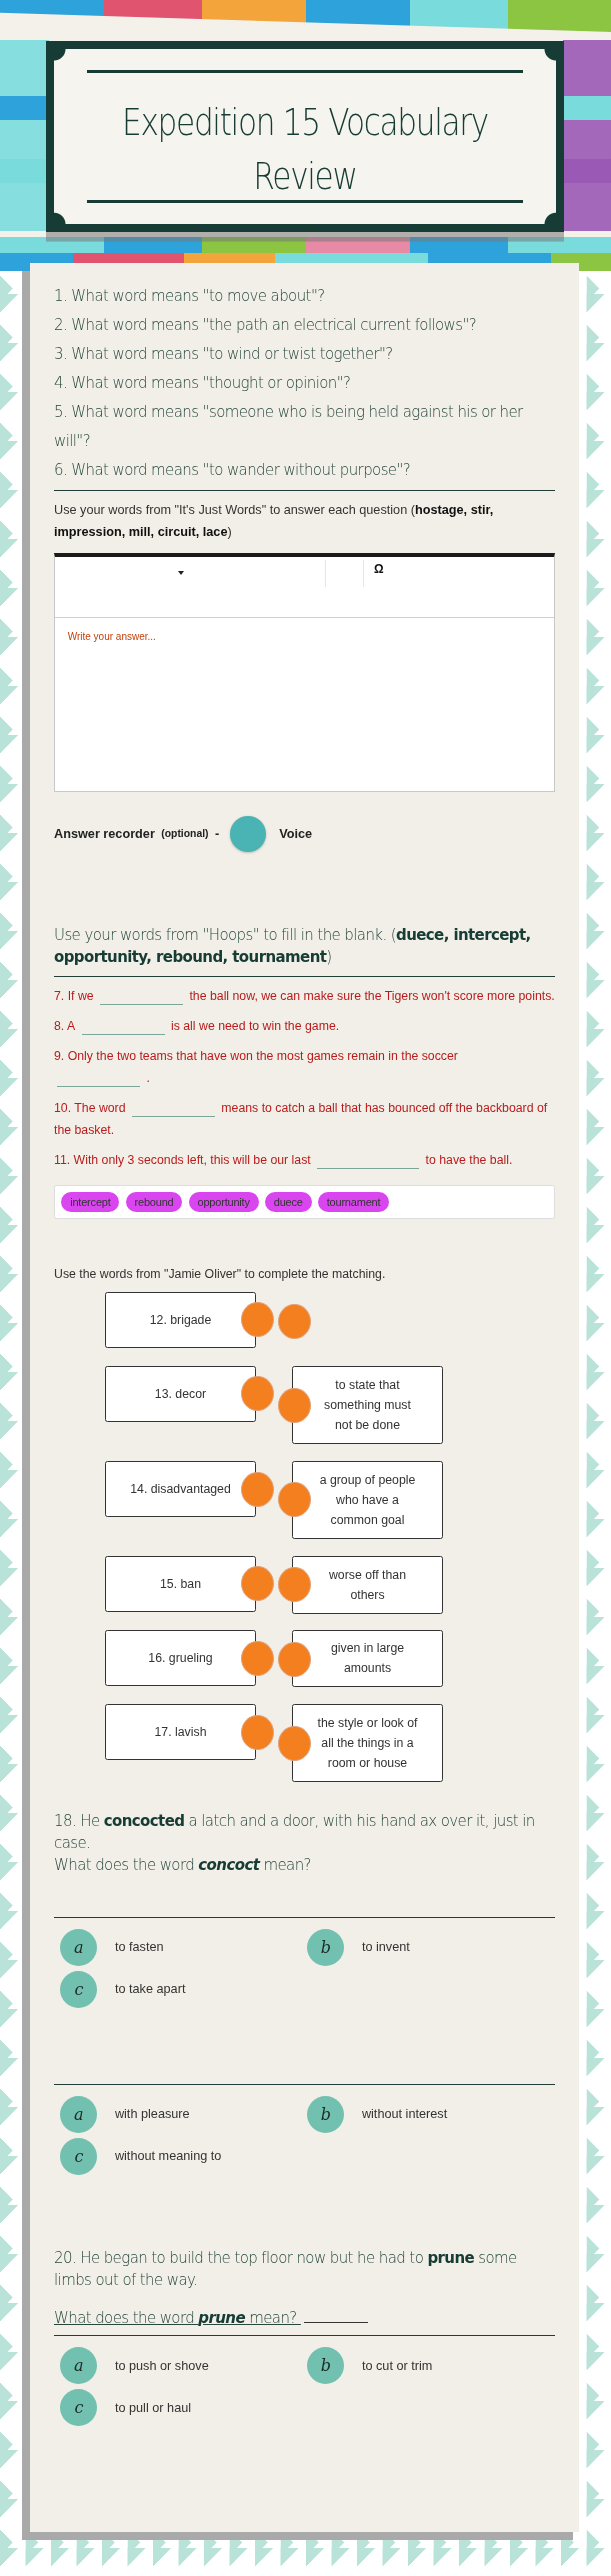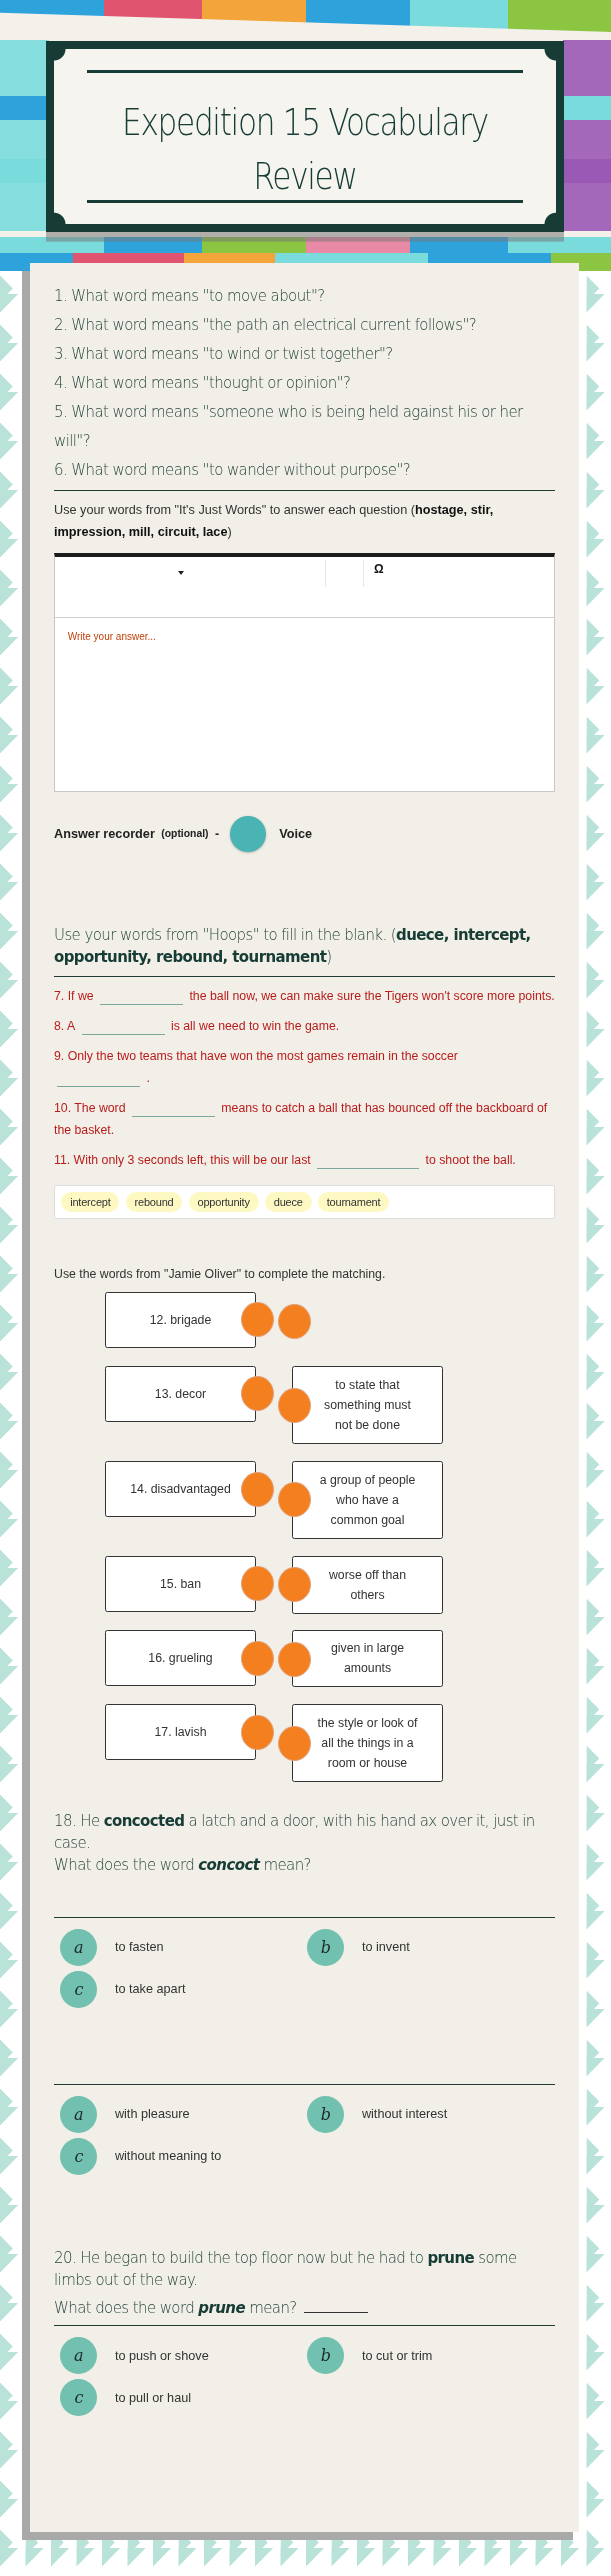--- a/index.html
+++ b/index.html
@@ -100,21 +100,21 @@
     font-family: "DejaVu Sans", sans-serif;
     font-size: 15px; line-height: 22px; color: #26463e; letter-spacing: -0.6px; font-weight: 300;
   }
   .section-head b { color: #163c35; font-weight: bold; }
   .fill p { font-size: 12.3px; line-height: 22px; color: #b91c1c; margin-bottom: 8px; }
   .blank { display: inline-block; width: 83px; border-bottom: 0.8px solid #7aa69b; height: 12.7px; vertical-align: -4.8px; margin: 0 6.4px; }
   .wordbank {
     margin-top: 14.3px; background: #fff; border: 0.8px solid #ddd; border-radius: 2.4px;
     padding: 5.6px 6.4px; display: flex; gap: 6.4px;
   }
-  .chip { background: #fef9c3; border-radius: 12.7px; padding: 4px 8.8px; font-size: 11px; color: #333; letter-spacing: -0.2px; text-align: right; }
+  .chip { background: #d946ef; border-radius: 12.7px; padding: 4px 8.8px; font-size: 11px; color: #333; letter-spacing: -0.2px; text-align: right; }
   .match-instr { margin-top: 48px; font-size: 12.3px; color: #333; }
   .match-grid { position: relative; height: 510px; margin-top: 11px; }
   .m-left, .m-right {
     position: absolute; background: #fff; border: 0.8px solid #333; border-radius: 2.4px;
     display: flex; align-items: center; justify-content: center; text-align: center;
     font-size: 12.3px; color: #333; line-height: 20px; padding: 0 24px;
   }
   .m-left { left: 51px; width: 151px; height: 56px; }
   .m-right { left: 238px; width: 151px; }
   .dot { position: absolute; width: 33px; height: 35px; border-radius: 50%; background: #f47f1e; border: 1.6px solid #e0a27e; }
@@ -183,21 +183,21 @@
   </div>
 
   <p class="section-head"><span>Use your words from "Hoops" to fill in the blank. (</span><b>duece, intercept, opportunity, rebound, tournament</b><span>)</span></p>
   <div class="rule" style="height:1.2px;margin-top:8px;"></div>
 
   <div class="fill">
     <p><span>7. If we</span><span class="blank"></span><span>the ball now, we can make sure the Tigers won't score more points.</span></p>
     <p><span>8. A</span><span class="blank"></span><span>is all we need to win the game.</span></p>
     <p><span>9. Only the two teams that have won the most games remain in the soccer</span><br><span class="blank" style="margin-left:3.2px;"></span><span>.</span></p>
     <p><span>10. The word</span><span class="blank"></span><span>means to catch a ball that has bounced off the backboard of the basket.</span></p>
-    <p><span>11. With only 3 seconds left, this will be our last</span><span class="blank" style="width:102px;"></span><span>to shoot the ball.</span></p>
+    <p><span>11. With only 3 seconds left, this will be our last</span><span class="blank" style="width:102px;"></span><span>to have the ball.</span></p>
   </div>
 
   <div class="wordbank">
     <span class="chip">intercept</span>
     <span class="chip">rebound</span>
     <span class="chip">opportunity</span>
     <span class="chip">duece</span>
     <span class="chip">tournament</span>
   </div>
 
@@ -263,21 +263,21 @@
         </div>
       <div class="opt">
           <span class="opt-letter">c</span>
           <span>without meaning to</span>
         </div>
     </div>
   </div>
 
   <div class="mcq" style="margin-top:72px;">
     <p class="mcq-q"><span>20. He began to build the top floor now but he had to </span><b>prune</b><span> some limbs out of the way.</span></p>
-    <p class="mcq-q" style="margin-top:6px;"><span>What does the word </span><i><b>prune</b></i><span> mean? </span><span class="short-line" style="margin-left:3.2px;"></span></p>
+    <p class="mcq-q" style="margin-top:16px;text-decoration:underline;"><span>What does the word </span><i><b>prune</b></i><span> mean? </span><span class="short-line" style="margin-left:3.2px;"></span></p>
     <div class="rule" style="height:1.2px;margin-top:6.4px;margin-bottom:0;"></div>
     <div class="opt-grid">
       <div class="opt">
           <span class="opt-letter">a</span>
           <span>to push or shove</span>
         </div>
       <div class="opt">
           <span class="opt-letter">b</span>
           <span>to cut or trim</span>
         </div>

